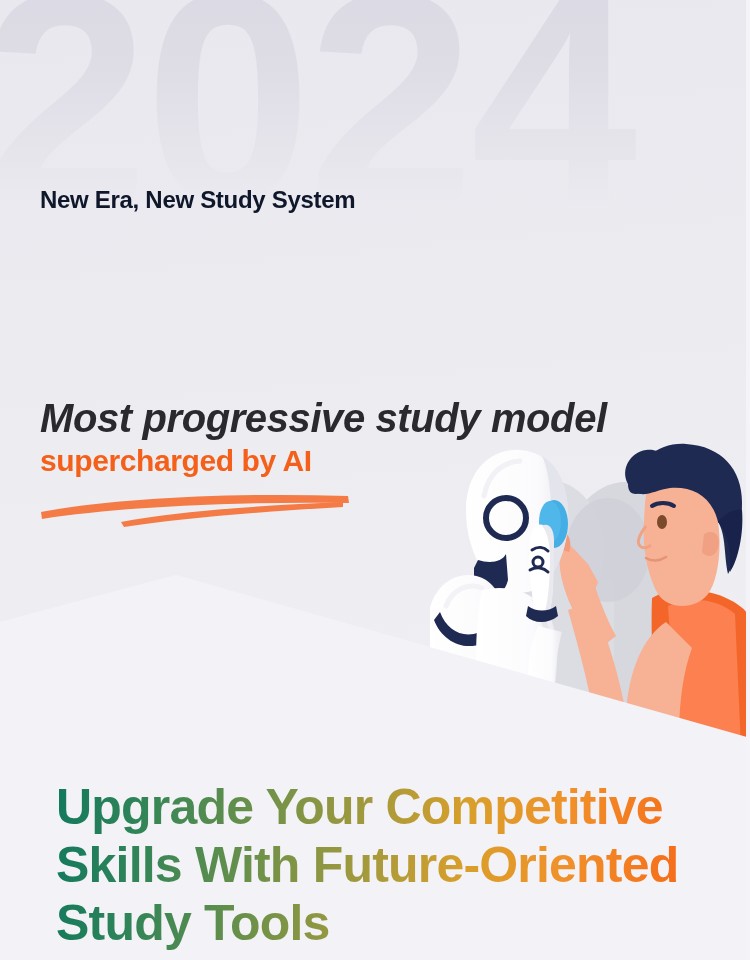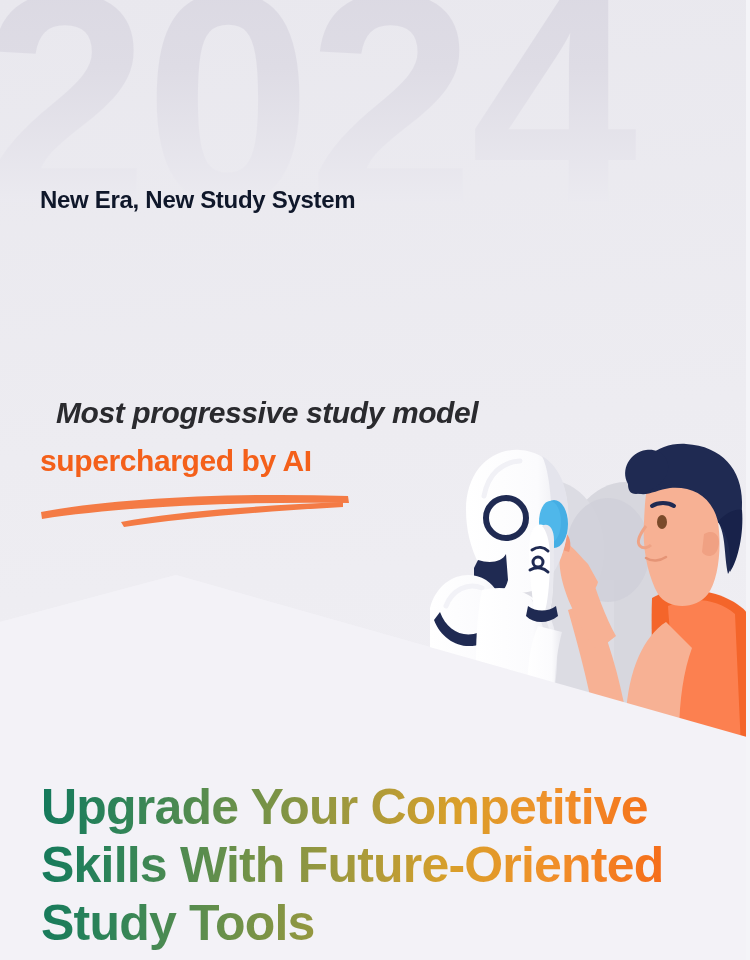--- a/index.html
+++ b/index.html
@@ -33,32 +33,32 @@
     position:absolute;left:40px;top:186px;
     font-size:24px;font-weight:700;color:#0f172a;letter-spacing:-0.3px;
     font-stretch:condensed;
   }
   .headline{
     position:absolute;left:40px;top:253px;
     font-size:46px;font-weight:800;color:#FA5A0F;letter-spacing:-1px;
     white-space:nowrap;
   }
   .sub-line1{
-    position:absolute;left:56px;top:396px;
-    font-size:30px;font-weight:700;font-style:italic;color:#2A2A2E;letter-spacing:-0.4px;
+    position:absolute;left:40px;top:396px;
+    font-size:40px;font-weight:700;font-style:italic;color:#2A2A2E;letter-spacing:-0.4px;
   }
   .sub-line2{
     position:absolute;left:40px;top:444px;
     font-size:30px;font-weight:700;color:#F4601A;letter-spacing:-0.4px;
   }
   .swoosh{position:absolute;left:38px;top:486px;width:330px;height:44px;}
 
   
   .bottom-heading{
-    position:absolute;left:41px;top:778px;width:680px;
+    position:absolute;left:56px;top:778px;width:680px;
     font-size:50px;line-height:58px;font-weight:800;letter-spacing:-0.8px;
     background-image:linear-gradient(95deg,
         #13795C 0%, #2F8458 12%, #6E9149 30%,
         #A59A3C 46%, #D99F2A 60%, #F0912A 74%,
         #F5731C 88%, #F4571A 100%);
     -webkit-background-clip:text;background-clip:text;
     -webkit-text-fill-color:transparent;color:transparent;
   }
 
   

